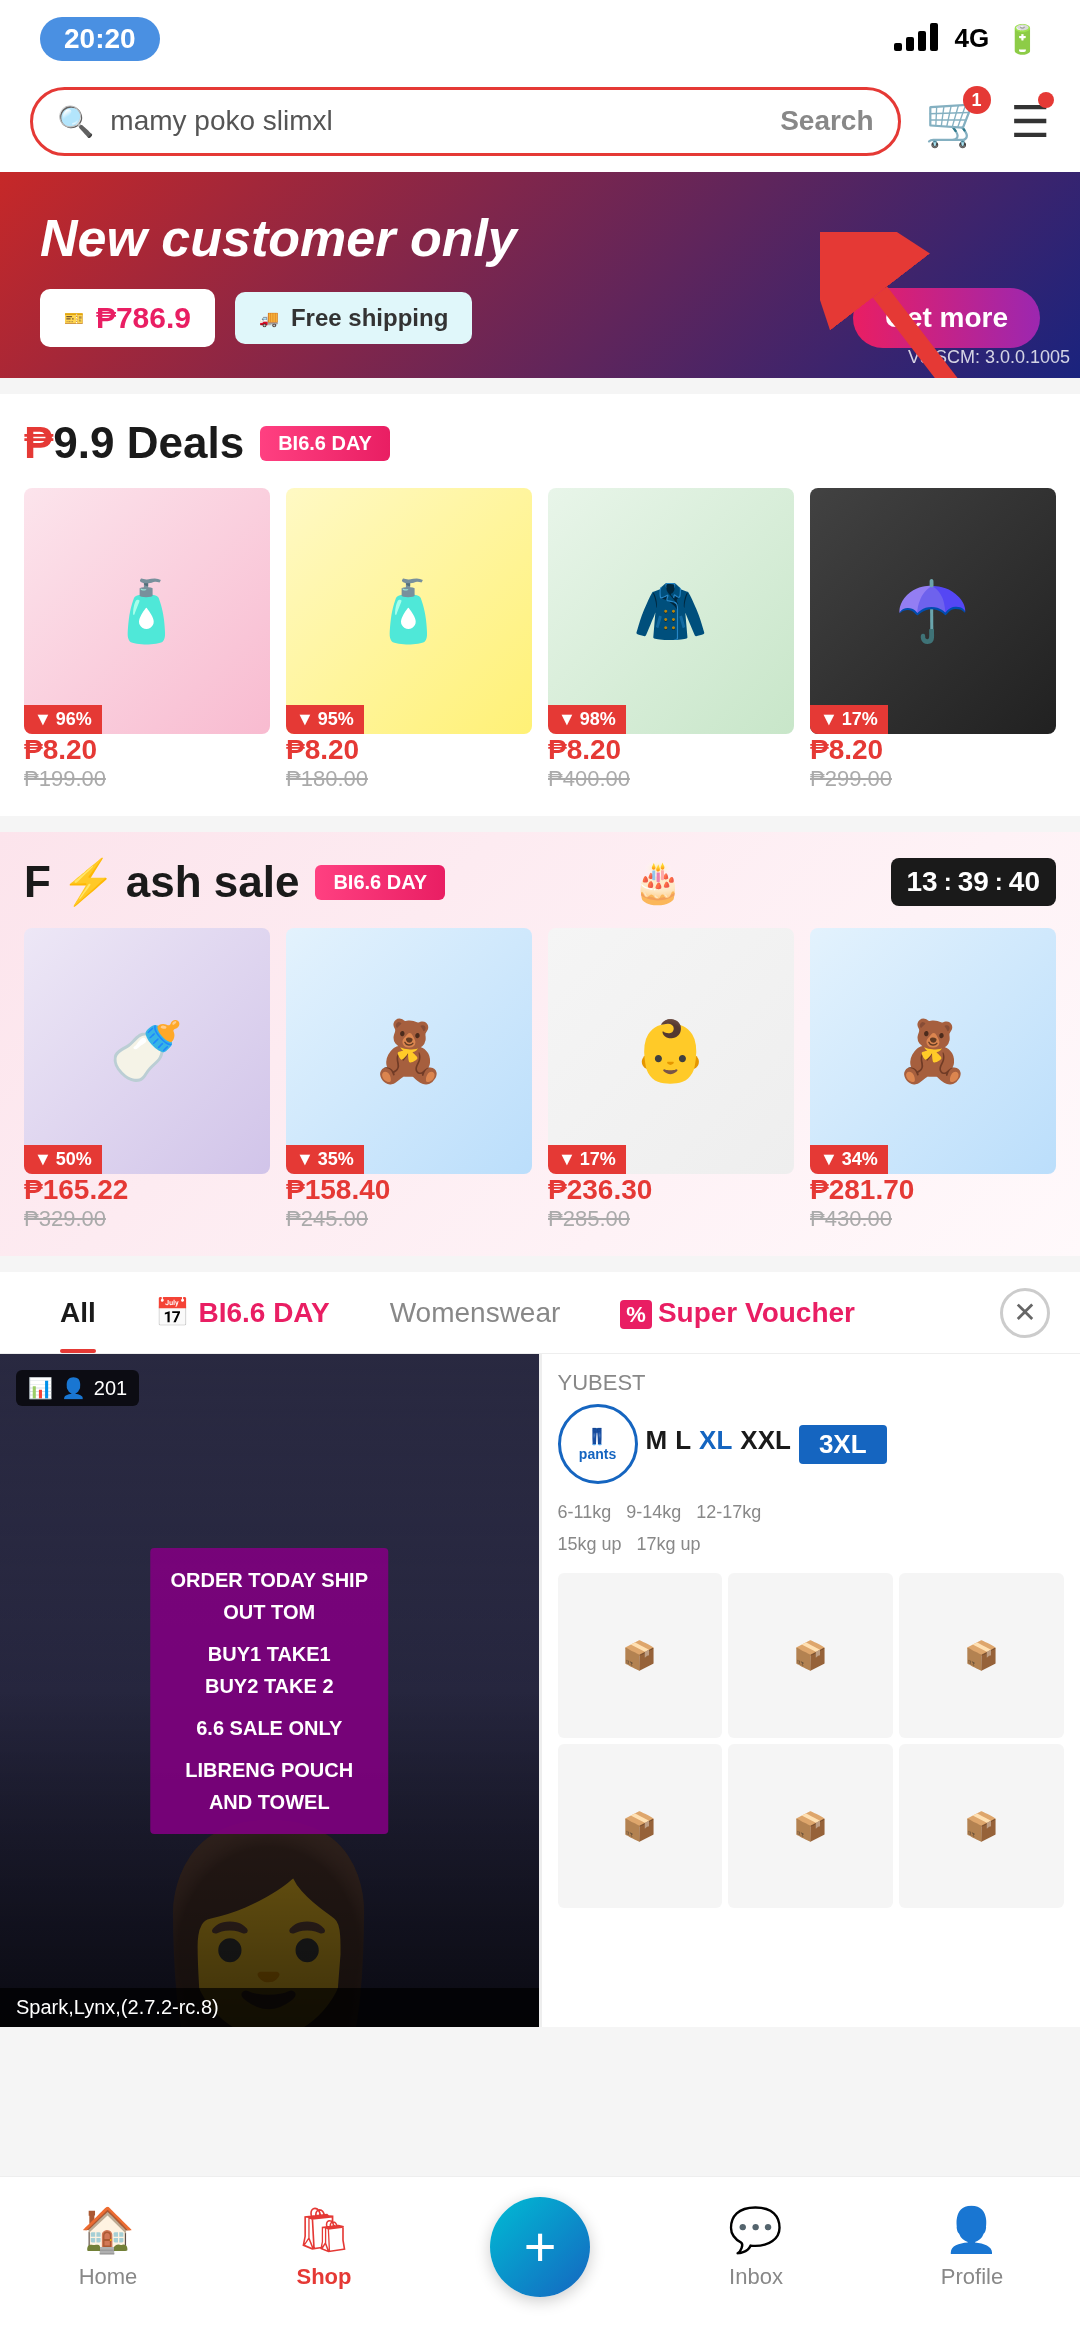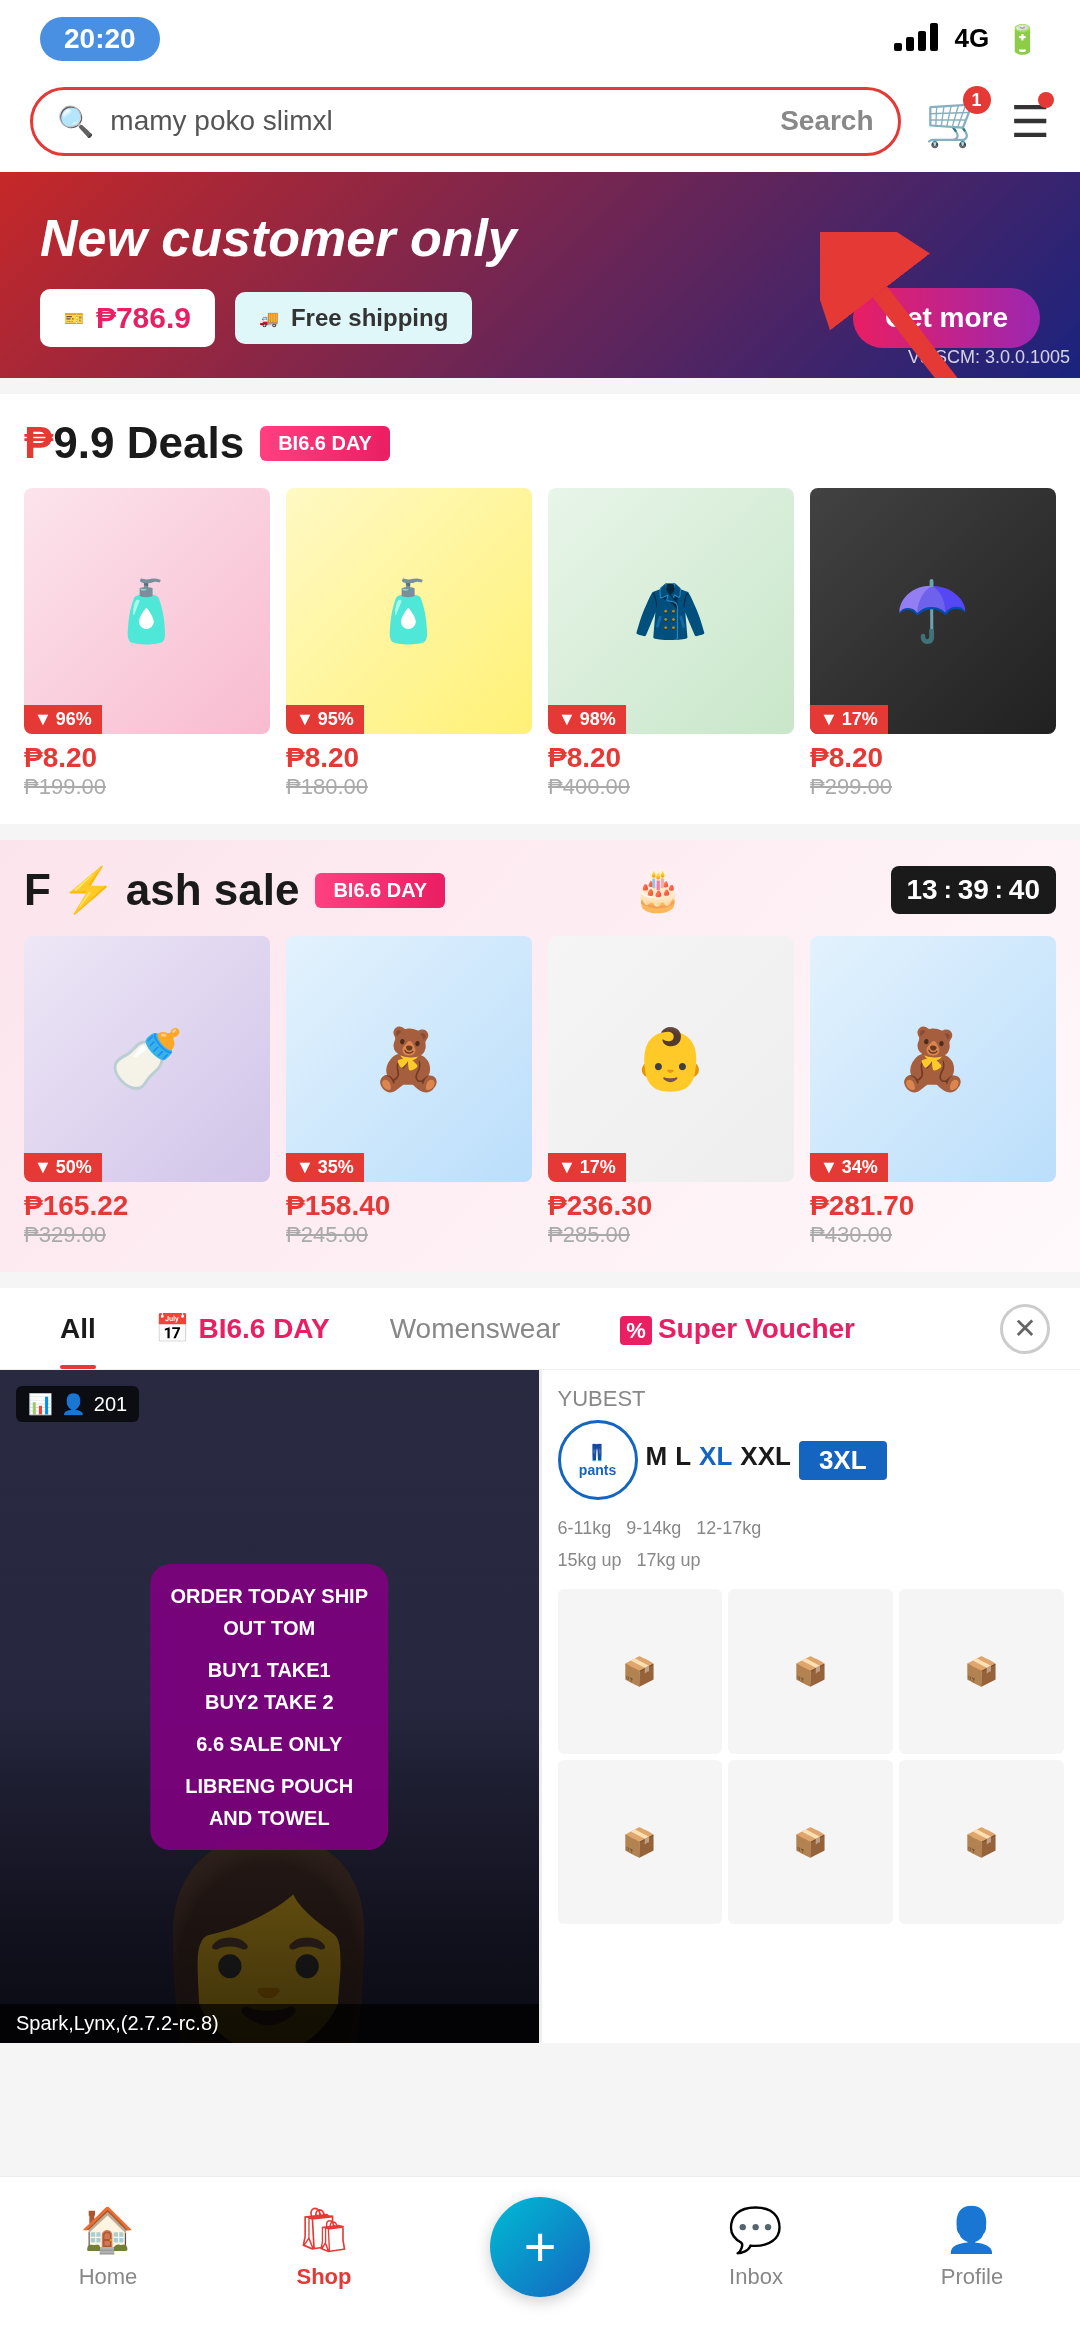--- a/index.html
+++ b/index.html
@@ -252,21 +252,20 @@
       font-weight: 800;
       padding: 4px 10px;
       display: flex;
       align-items: center;
       gap: 4px;
     }
     .product-price {
       font-size: 28px;
       font-weight: 800;
       color: #e53935;
-      margin-top: 8px;
     }
     .product-original {
       font-size: 22px;
       color: #aaa;
       text-decoration: line-through;
     }
 
     
     .bg-skin { background: linear-gradient(135deg, #fce4ec, #f8bbd0); display:flex; align-items:center; justify-content:center; }
     .bg-yellow { background: linear-gradient(135deg, #fff9c4, #fff176); display:flex; align-items:center; justify-content:center; }
@@ -373,21 +372,21 @@
     .promo-tag-overlay {
       position: absolute;
       top: 50%;
       left: 50%;
       transform: translate(-50%, -50%);
       background: rgba(128,0,128,0.9);
       color: #fff;
       font-size: 20px;
       font-weight: 700;
       padding: 16px 20px;
-      border-radius: 20px;
+      border-radius: 4px;
       text-align: center;
       line-height: 1.6;
     }
     .debug-label {
       position: absolute;
       bottom: 0;
       left: 0;
       background: rgba(0,0,0,0.7);
       color: #fff;
       font-size: 20px;

